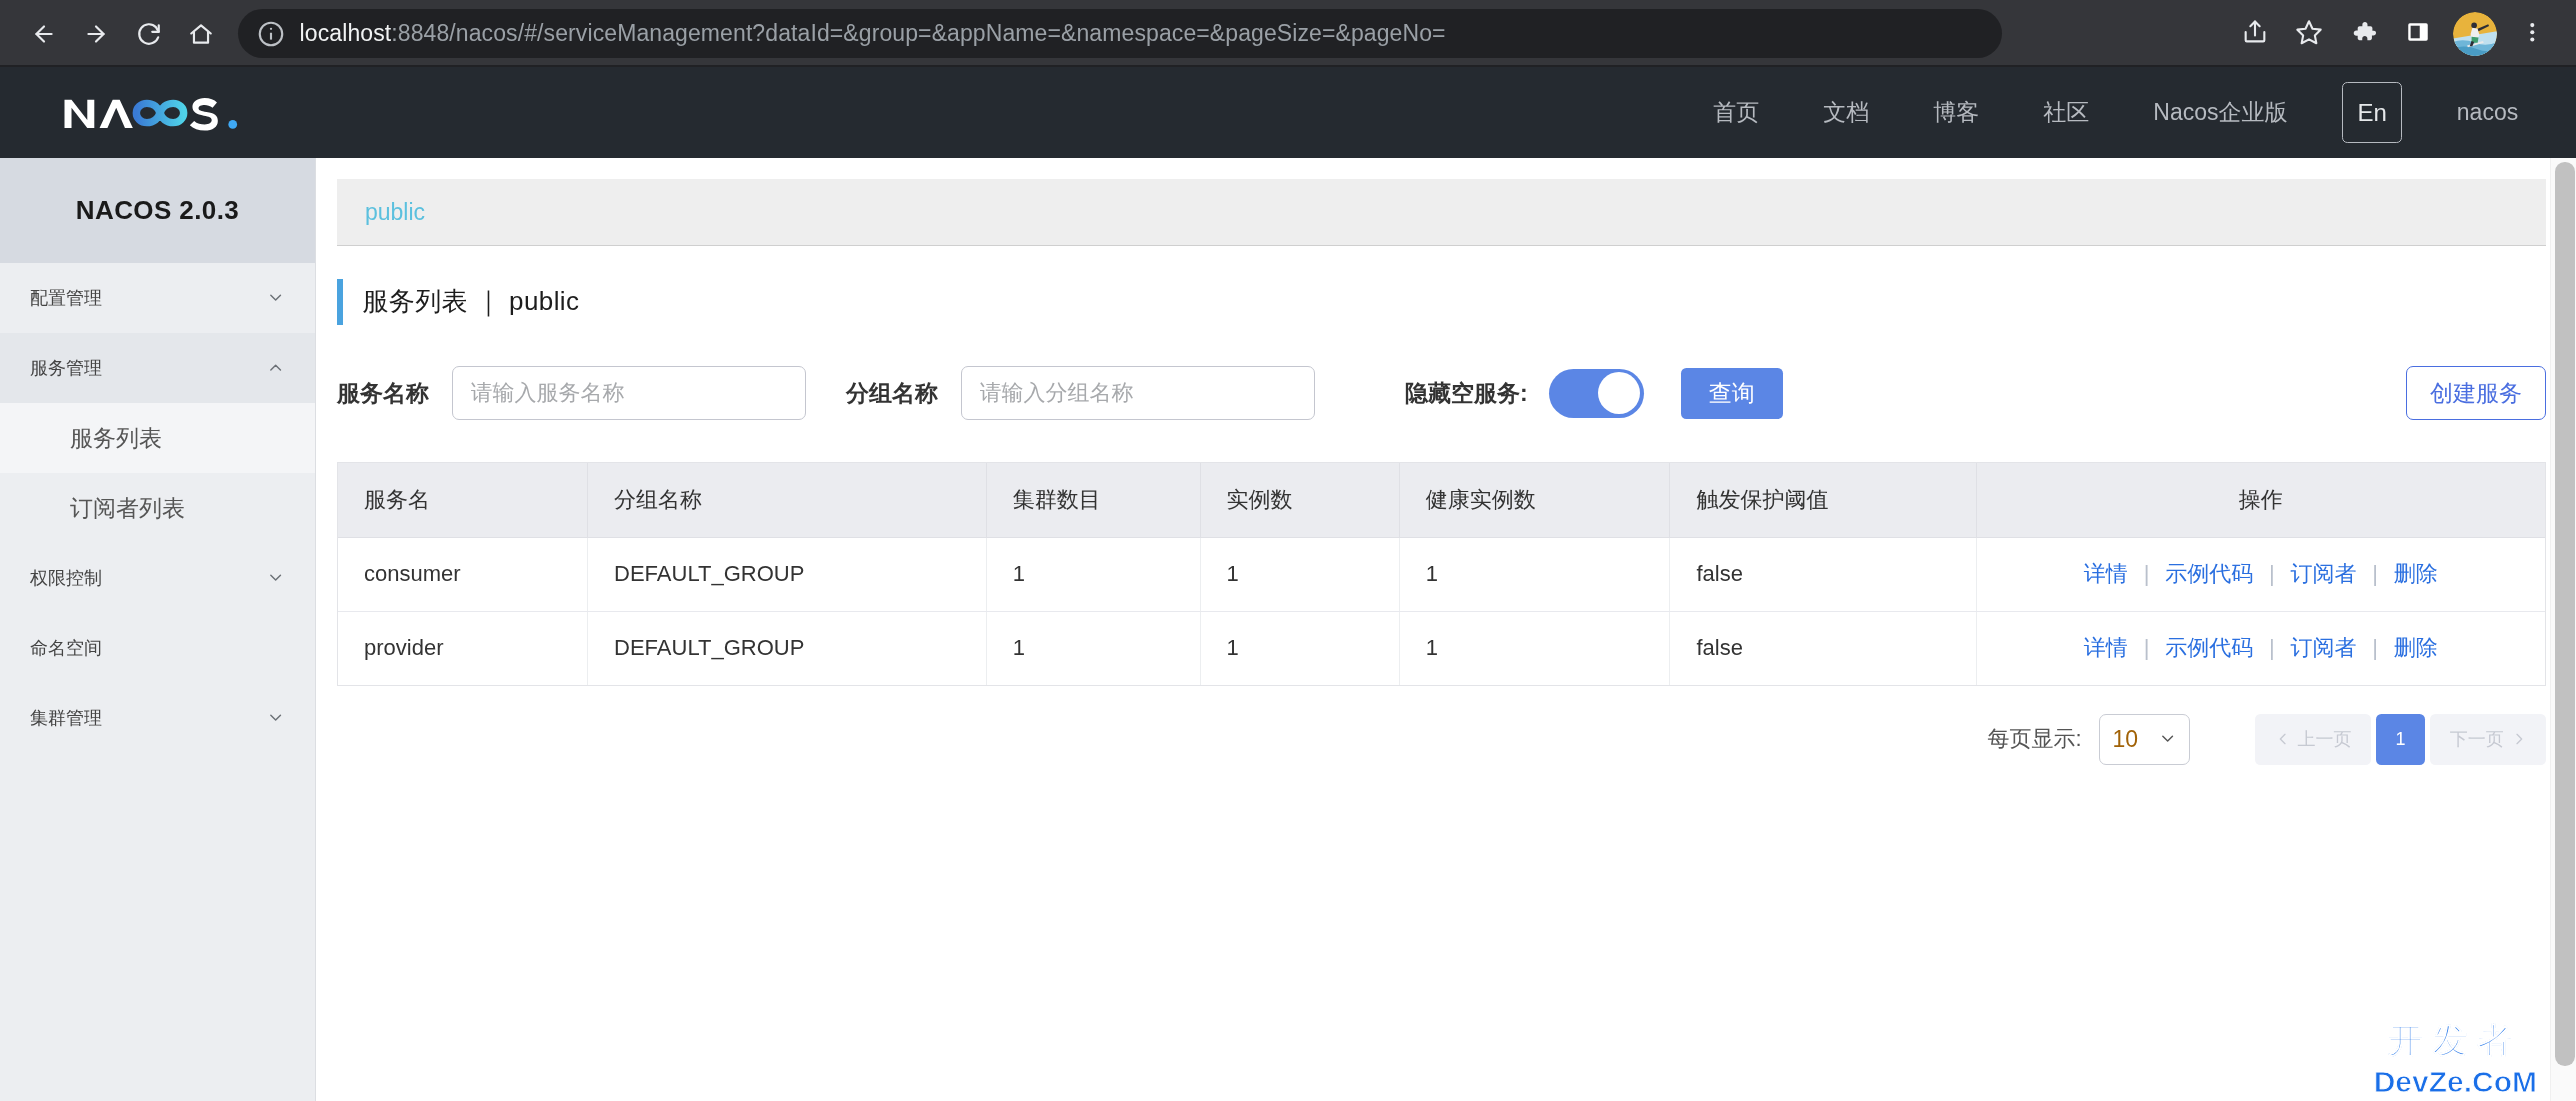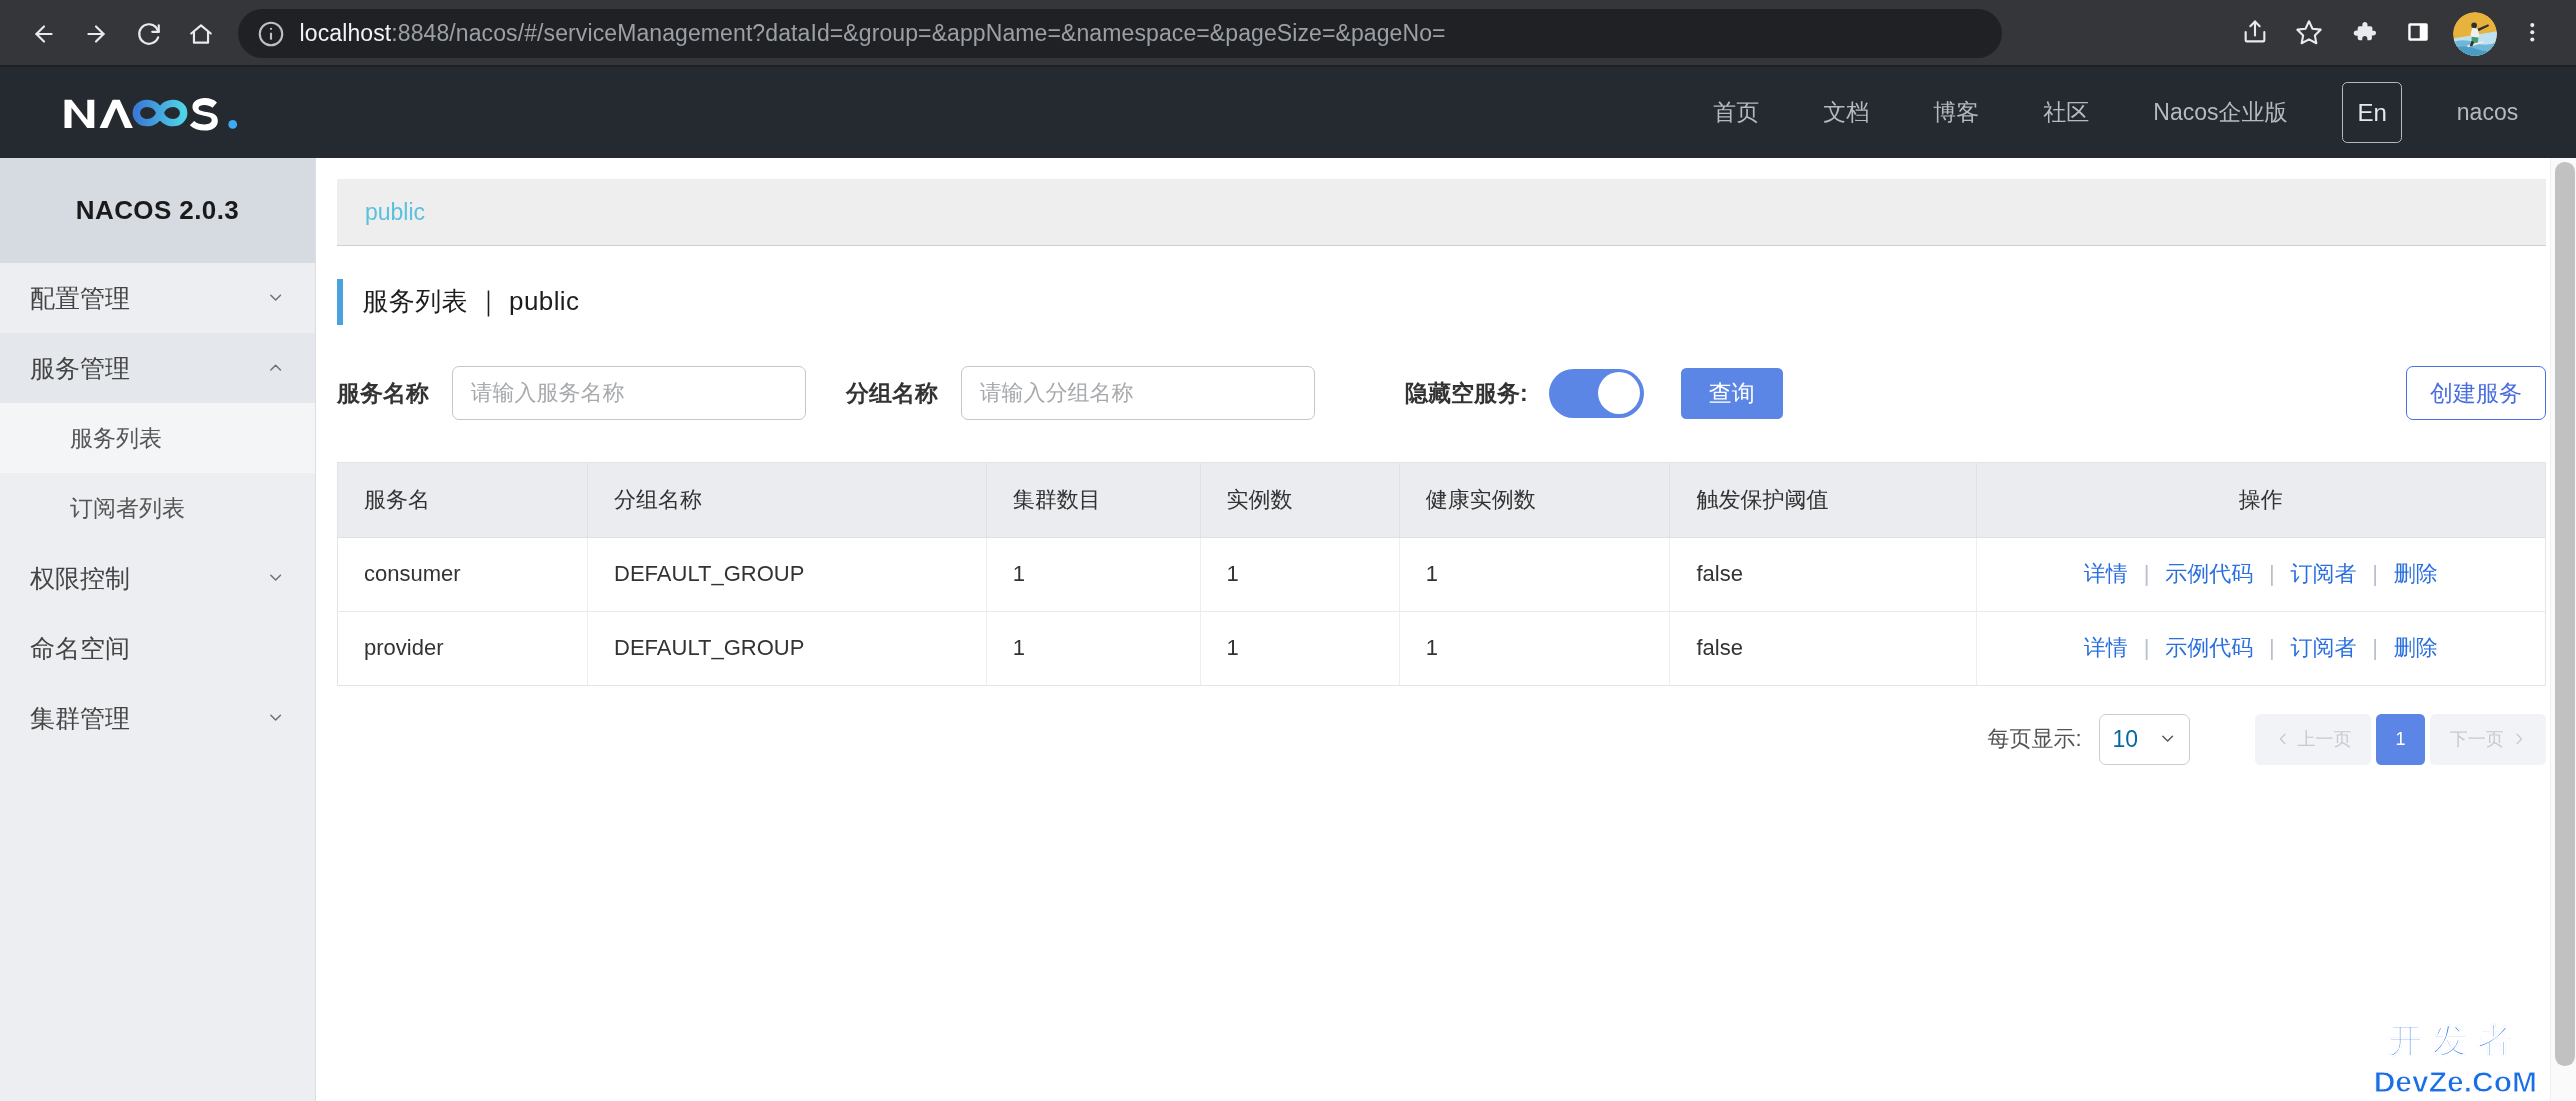--- a/index.html
+++ b/index.html
@@ -133,21 +133,21 @@
     font-size: 26px;
     font-weight: bold;
     color: #1a1a1a;
     letter-spacing: 0.4px;
   }
   .menu-group {
     height: 70px;
     display: flex;
     align-items: center;
     padding: 0 30px 0 30px;
-    font-size: 25px;
+    font-size: 18px;
     color: #444;
     cursor: pointer;
   }
   .menu-group.expanded { background: #e4e7eb; }
   .menu-group .chev { margin-left: auto; color: #6b7076; display: flex; }
   .menu-sub {
     height: 70px;
     display: flex;
     align-items: center;
     padding-left: 70px;
@@ -311,21 +311,21 @@
     height: 54px;
   }
   .pg-label { font-size: 22px; color: #555; margin-right: 17.5px; }
   .pg-select {
     width: 91px; height: 51px;
     border: 1.8px solid #c9ccd4;
     border-radius: 7px;
     background: #fff;
     display: flex; align-items: center;
     padding: 0 12.3px;
-    font-size: 23px; color: #0369a1;
+    font-size: 23px; color: #a16207;
     cursor: pointer;
   }
   .pg-select .chev { margin-left: auto; color: #555; display: flex; }
   .pg-buttons { display: flex; align-items: center; margin-left: 65px; }
   .pg-btn {
     height: 51px;
     min-width: 51px;
     background: #f2f3f7;
     color: #c6c9d2;
     font-size: 18px;

